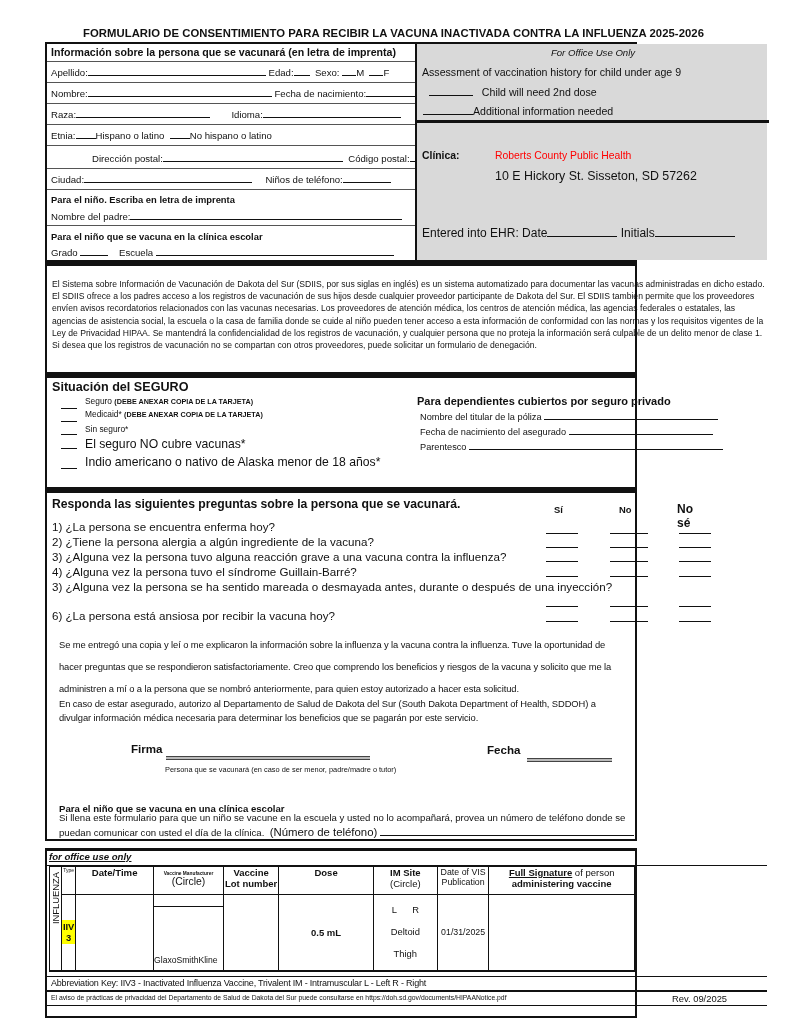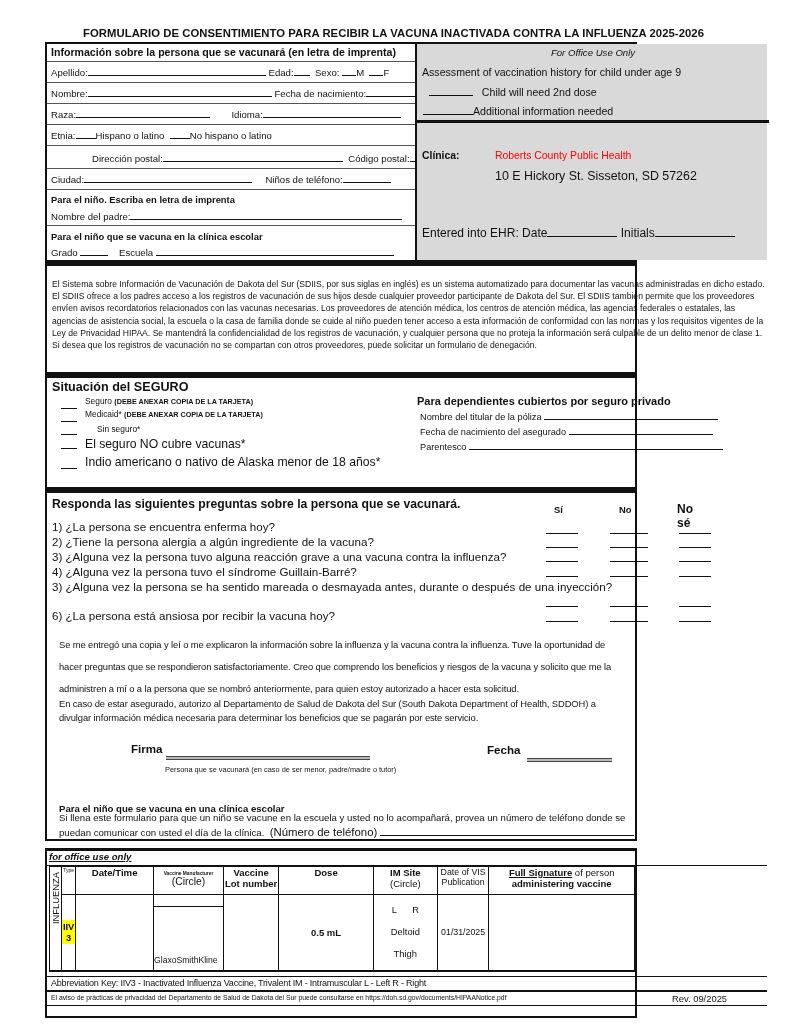--- a/index.html
+++ b/index.html
@@ -134,21 +134,21 @@
 
   <div class="blank" style="top:30px;"></div>
   <div class="ins" style="left:38px; top:18px; font-size:8.4px;">
     <span>Seguro</span> <span class="caps">(DEBE ANEXAR COPIA DE LA TARJETA)</span>
   </div>
   <div class="blank" style="top:43px;"></div>
   <div class="ins" style="left:38px; top:31px; font-size:8.4px;">
     <span>Medicaid*</span> <span class="caps">(DEBE ANEXAR COPIA DE LA TARJETA)</span>
   </div>
   <div class="blank" style="top:56px;"></div>
-  <div class="ins" style="left:38px; top:46px; font-size:8.4px;margin-left:12px;">Sin seguro*</div>
+  <div class="ins" style="left:38px; top:46px; font-size:8.4px;">Sin seguro*</div>
   <div class="blank" style="top:70px;"></div>
   <div class="ins" style="left:38px; top:59px; font-size:12.2px;">El seguro NO cubre vacunas*</div>
   <div class="blank" style="top:90px;"></div>
   <div class="ins" style="left:38px; top:77px; font-size:12.2px;">Indio americano o nativo de Alaska menor de 18 años*</div>
 
   <div class="abs b" style="left:370px; top:17px; font-size:11px; white-space:nowrap;">Para dependientes cubiertos por seguro privado</div>
   <div class="abs" style="left:373px; top:32px; font-size:9.2px; white-space:nowrap;">
     <span>Nombre del titular de la póliza</span> <span class="line" style="width:174px;"></span>
   </div>
   <div class="abs" style="left:373px; top:47px; font-size:9.2px; white-space:nowrap;">

